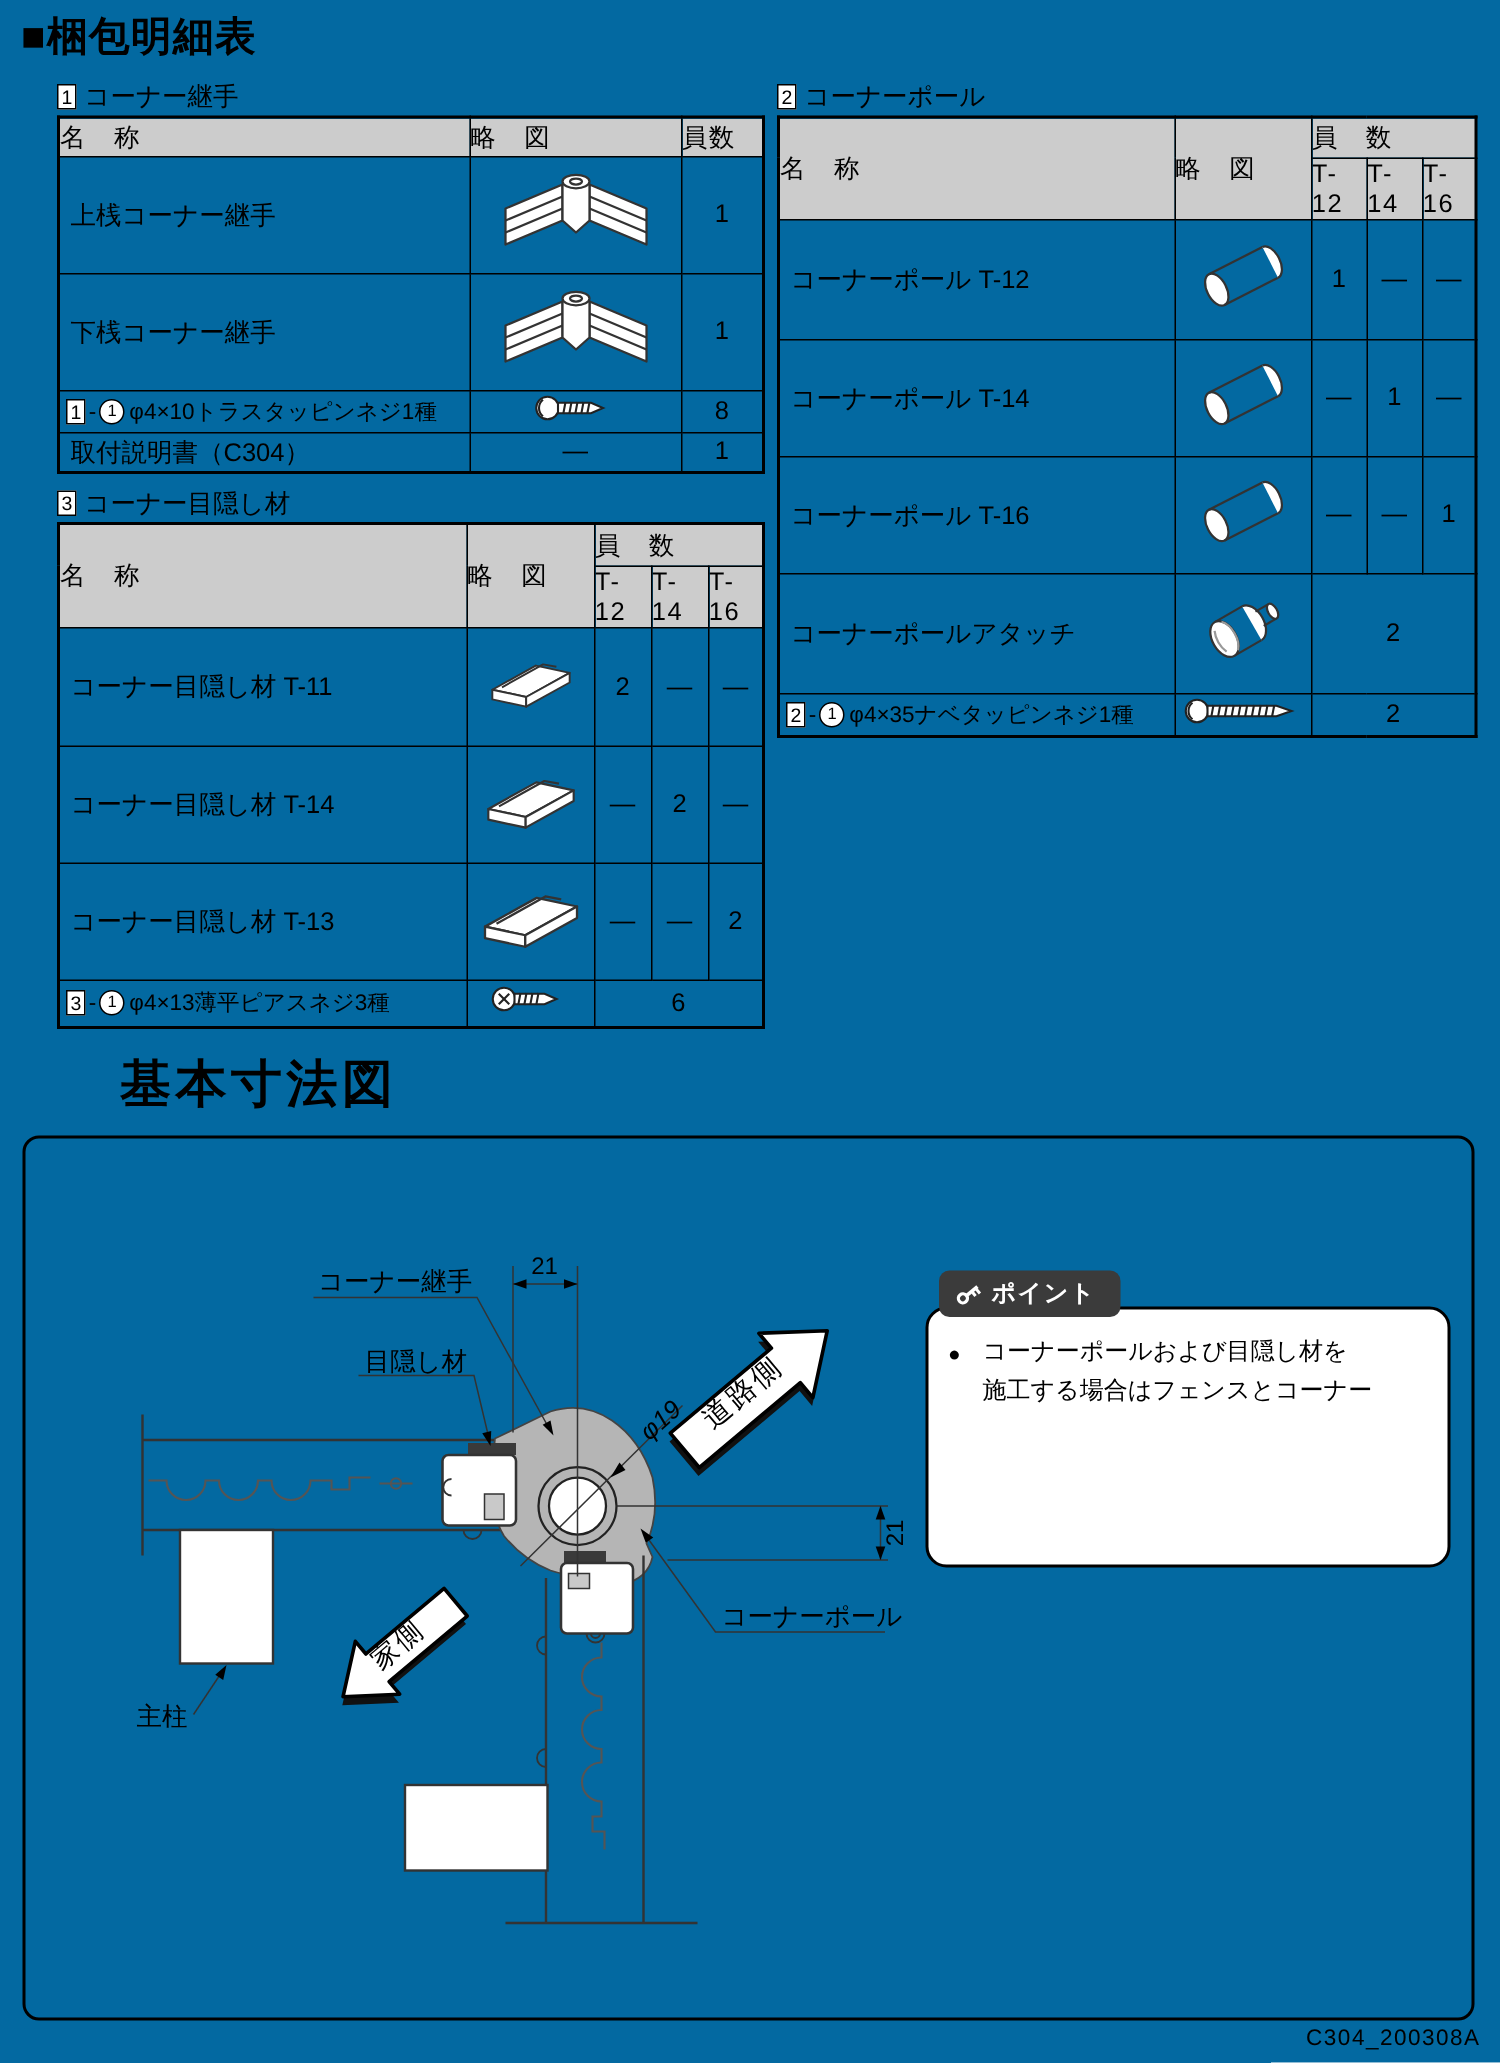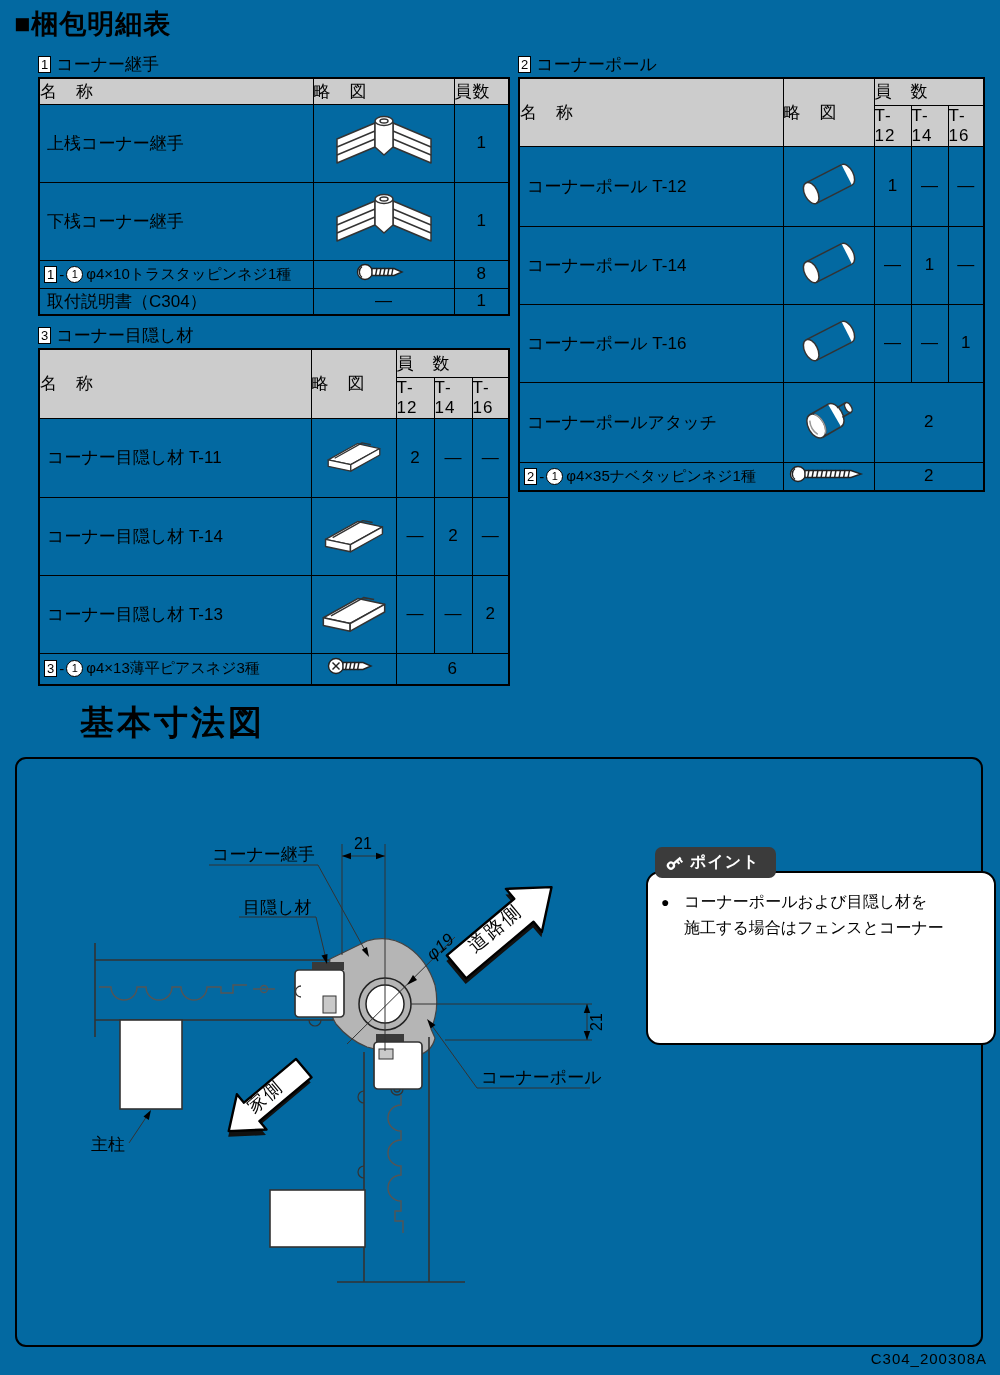--- a/index.html
+++ b/index.html
@@ -43,21 +43,21 @@
   .screw-name { display:flex; align-items:center; gap:3px; padding-left:4px; font-size:15px; white-space:nowrap; }
   .screw-name .sep { margin:0 -1px; }
 
   .diagram-box {
     position:absolute; left:15px; top:757px; width:968px; height:590px;
     border:2px solid #000; border-radius:11px;
   }
   .diagram-svg { position:absolute; left:0; top:0; }
 
   .point-box {
-    position:absolute; left:629px; top:112px; width:350px; height:174px;
+    position:absolute; left:600px; top:112px; width:350px; height:174px;
     border:2px solid #000; border-radius:14px; background:#fff;
   }
   .point-tab {
     position:absolute; left:7px; top:-26px; height:31px;
     background:#3b3b3b; color:#fff; border-radius:7px;
     display:flex; align-items:center; gap:6px; padding:0 16px 0 9px;
     font-size:16px; font-weight:bold; letter-spacing:1px;
   }
   .point-body { position:relative; padding:16px 12px 0 36px; font-size:16px; line-height:26px; }
   .point-bullet { position:absolute; left:13px; top:16px; font-size:14px; }

